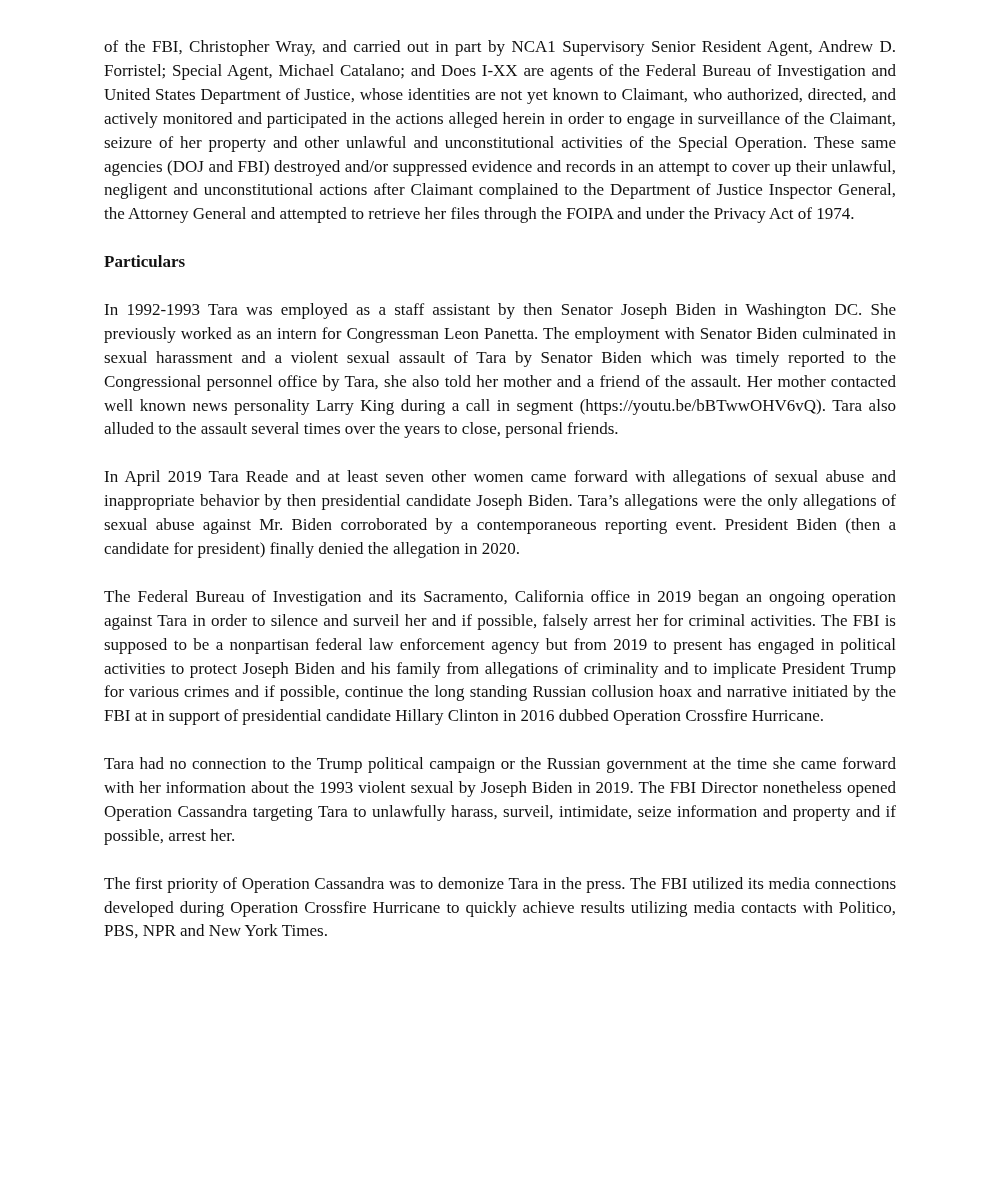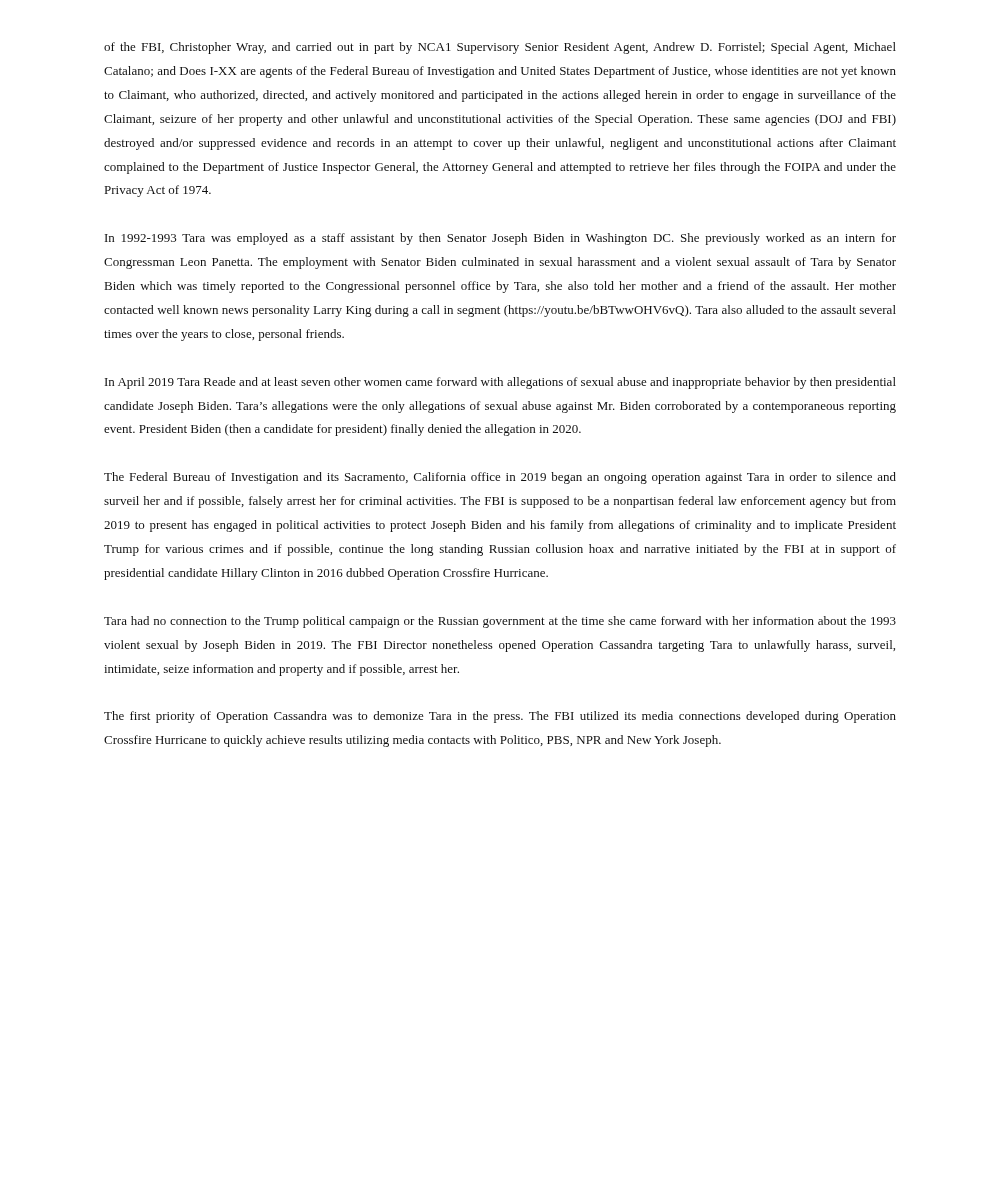--- a/index.html
+++ b/index.html
@@ -12,37 +12,38 @@
       height: 1200px;
       overflow: hidden;
       position: relative;
     }
     .page {
       position: absolute;
       left: 104px;
       top: 35px;
       width: 792px;
       font-family: "Liberation Serif", serif;
-      font-size: 13px;
+      font-size: 17px;
       line-height: 23.9px;
       color: #111111;
     }
     .para {
       margin: 0 0 23.9px 0;
       text-align: justify;
       text-justify: inter-word;
     }
     .heading {
       margin: 0 0 23.9px 0;
       font-weight: bold;
     }
   </style>
 </head>
 <body>
 
 <div class="page">
   <p class="para">of the FBI, Christopher Wray, and carried out in part by NCA1 Supervisory Senior Resident Agent, Andrew D. Forristel; Special Agent, Michael Catalano; and Does I-XX are agents of the Federal Bureau of Investigation and United States Department of Justice, whose identities are not yet known to Claimant, who authorized, directed, and actively monitored and participated in the actions alleged herein in order to engage in surveillance of the Claimant, seizure of her property and other unlawful and unconstitutional activities of the Special Operation. These same agencies (DOJ and FBI) destroyed and/or suppressed evidence and records in an attempt to cover up their unlawful, negligent and unconstitutional actions after Claimant complained to the Department of Justice Inspector General, the Attorney General and attempted to retrieve her files through the FOIPA and under the Privacy Act of 1974.</p>
+  <p class="heading">Particulars</p>
   <p class="para">In 1992-1993 Tara was employed as a staff assistant by then Senator Joseph Biden in Washington DC. She previously worked as an intern for Congressman Leon Panetta. The employment with Senator Biden culminated in sexual harassment and a violent sexual assault of Tara by Senator Biden which was timely reported to the Congressional personnel office by Tara, she also told her mother and a friend of the assault. Her mother contacted well known news personality Larry King during a call in segment (https://youtu.be/bBTwwOHV6vQ). Tara also alluded to the assault several times over the years to close, personal friends.</p>
   <p class="para">In April 2019 Tara Reade and at least seven other women came forward with allegations of sexual abuse and inappropriate behavior by then presidential candidate Joseph Biden.  Tara’s allegations were the only allegations of sexual abuse against Mr. Biden corroborated by a contemporaneous reporting event.  President Biden (then a candidate for president) finally denied the allegation in 2020.</p>
   <p class="para">The Federal Bureau of Investigation and its Sacramento, California office in 2019 began an ongoing operation against Tara in order to silence and surveil her and if possible, falsely arrest her for criminal activities. The FBI is supposed to be a nonpartisan federal law enforcement agency but from 2019 to present has engaged in political activities to protect Joseph Biden and his family from allegations of criminality and to implicate President Trump for various crimes and if possible, continue the long standing Russian collusion hoax and narrative initiated by the FBI at in support of presidential candidate Hillary Clinton in 2016 dubbed Operation Crossfire Hurricane.</p>
   <p class="para">Tara had no connection to the Trump political campaign or the Russian government at the time she came forward with her information about the 1993 violent sexual by Joseph Biden in 2019. The FBI Director nonetheless opened Operation Cassandra targeting Tara to unlawfully harass, surveil, intimidate, seize information and property and if possible, arrest her.</p>
-  <p class="para">The first priority of Operation Cassandra was to demonize Tara in the press. The FBI utilized its media connections developed during Operation Crossfire Hurricane to quickly achieve results utilizing media contacts with Politico, PBS, NPR and New York Joseph.</p>
+  <p class="para">The first priority of Operation Cassandra was to demonize Tara in the press. The FBI utilized its media connections developed during Operation Crossfire Hurricane to quickly achieve results utilizing media contacts with Politico, PBS, NPR and New York Times.</p>
 </div>
 
 </body></html>

